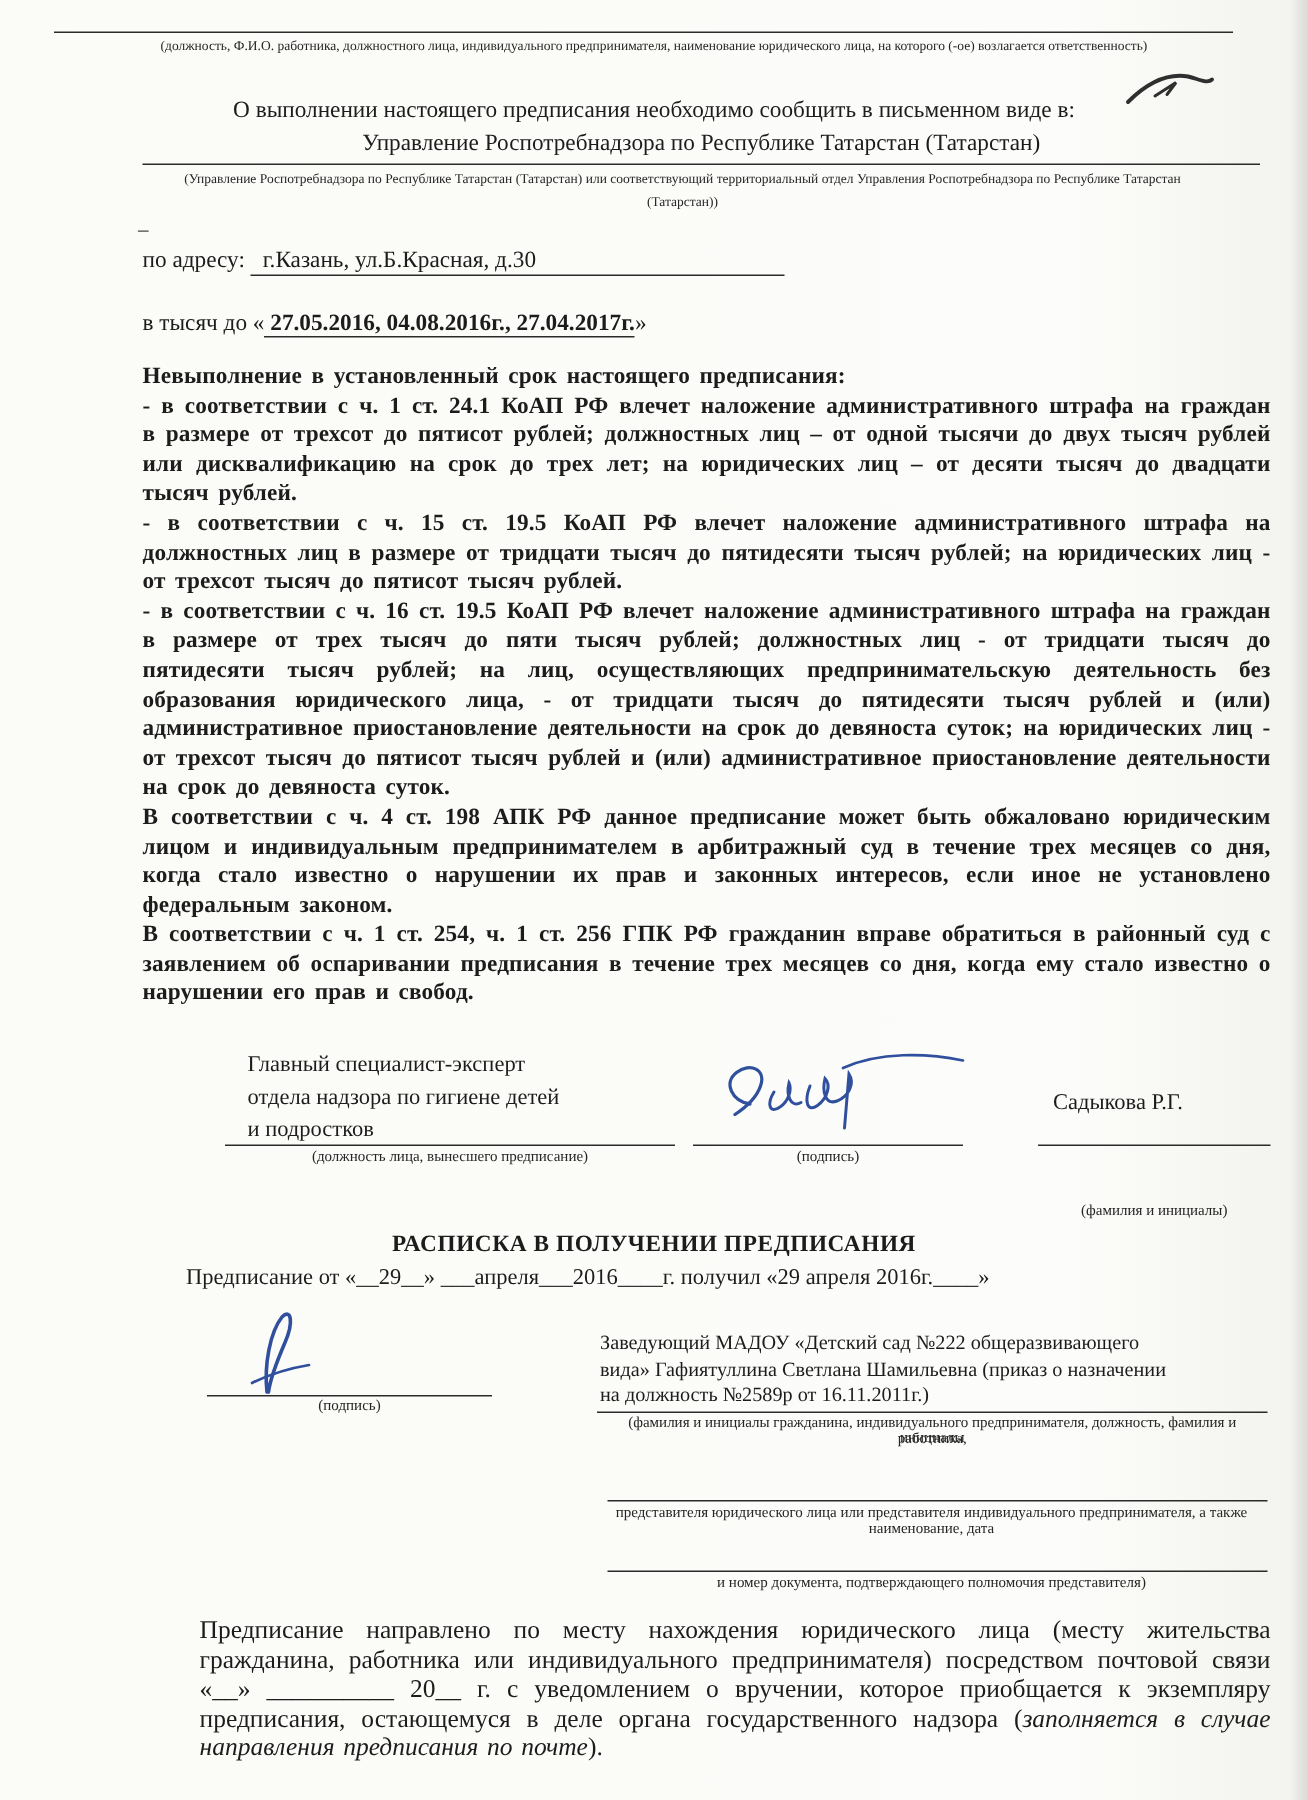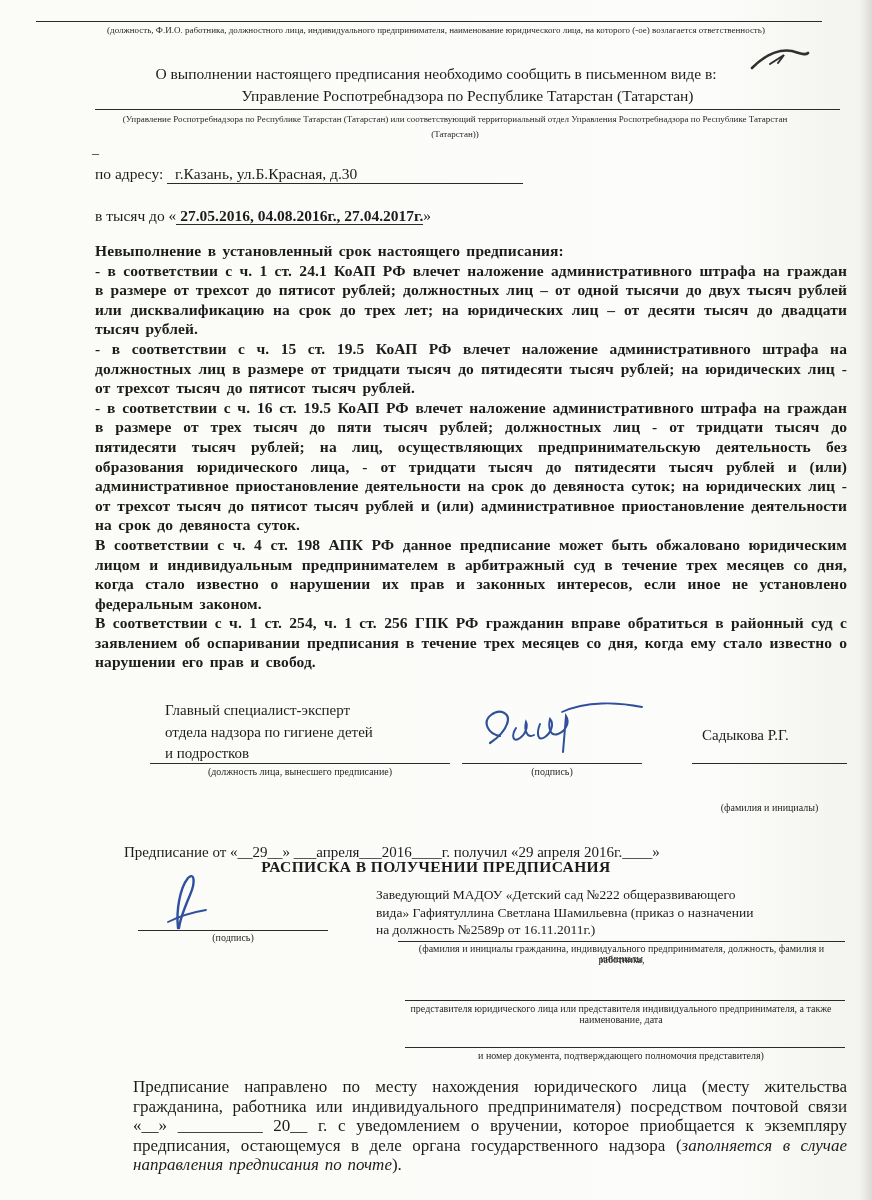--- a/index.html
+++ b/index.html
@@ -88,32 +88,32 @@
   <div class="abs" style="left:702px; top:727px; font-size:15px;">Садыкова Р.Г.</div>
 
   <div class="abs rule" style="left:150px; top:763px; width:300px;"></div>
   <div class="abs rule" style="left:462px; top:763px; width:180px;"></div>
   <div class="abs rule" style="left:692px; top:763px; width:155px;"></div>
 
   <div class="abs tiny center" style="left:150px; top:767px; width:300px;">(должность лица, вынесшего предписание)</div>
   <div class="abs tiny center" style="left:462px; top:767px; width:180px;">(подпись)</div>
   <div class="abs tiny center" style="left:692px; top:767px; width:155px;margin-top:36px;">(фамилия и инициалы)</div>
 
-  <div class="abs center" style="left:0; top:821px; width:872px; font-size:15.5px; font-weight:bold; letter-spacing:0.4px;margin-top:37px;">РАСПИСКА В ПОЛУЧЕНИИ ПРЕДПИСАНИЯ</div>
+  <div class="abs center" style="left:0; top:821px; width:872px; font-size:15.5px; font-weight:bold; letter-spacing:0.4px;">РАСПИСКА В ПОЛУЧЕНИИ ПРЕДПИСАНИЯ</div>
 
   <div class="abs" style="left:95px; top:844px; font-size:15px;margin-left:29px;">Предписание  от «__29__» ___апреля___2016____г. получил «29  апреля 2016г.____»</div>
 
   <svg class="abs" style="left:148px; top:872px;" width="84" height="62" viewBox="0 0 84 62">
     <path class="sig-blue" stroke-width="2.4" d="M30,56 C28,38 32,16 40,6 C46,0 48,9 42,23 C36,37 32,48 31,56"></path>
     <path class="sig-blue" stroke-width="1.8" d="M20,50 C32,44 46,40 58,38"></path>
   </svg>
   <div class="abs rule" style="left:138px; top:930px; width:190px;"></div>
   <div class="abs tiny center" style="left:138px; top:933px; width:190px;">(подпись)</div>
 
-  <div class="abs" style="left:376px; top:886px; width:390px; font-size:13.5px; line-height:17.5px;">
+  <div class="abs" style="left:400px; top:886px; width:390px; font-size:13.5px; line-height:17.5px;">
     <div>Заведующий  МАДОУ «Детский сад №222 общеразвивающего</div>
     <div>вида» Гафиятуллина Светлана Шамильевна  (приказ о назначении</div>
     <div>на должность №2589р от 16.11.2011г.)</div>
   </div>
   <div class="abs rule" style="left:398px; top:941px; width:447px;"></div>
   <div class="abs tiny center" style="left:398px; top:944px; width:447px;">(фамилия и инициалы гражданина, индивидуального предпринимателя, должность, фамилия и инициалы</div>
   <div class="abs tiny center" style="left:398px; top:955px; width:447px;text-align:center;">работника,</div>
 
   <div class="abs rule" style="left:405px; top:1000px; width:440px;"></div>
   <div class="abs tiny center" style="left:385px; top:1004px; width:472px;">представителя юридического лица или представителя индивидуального предпринимателя, а также</div>

